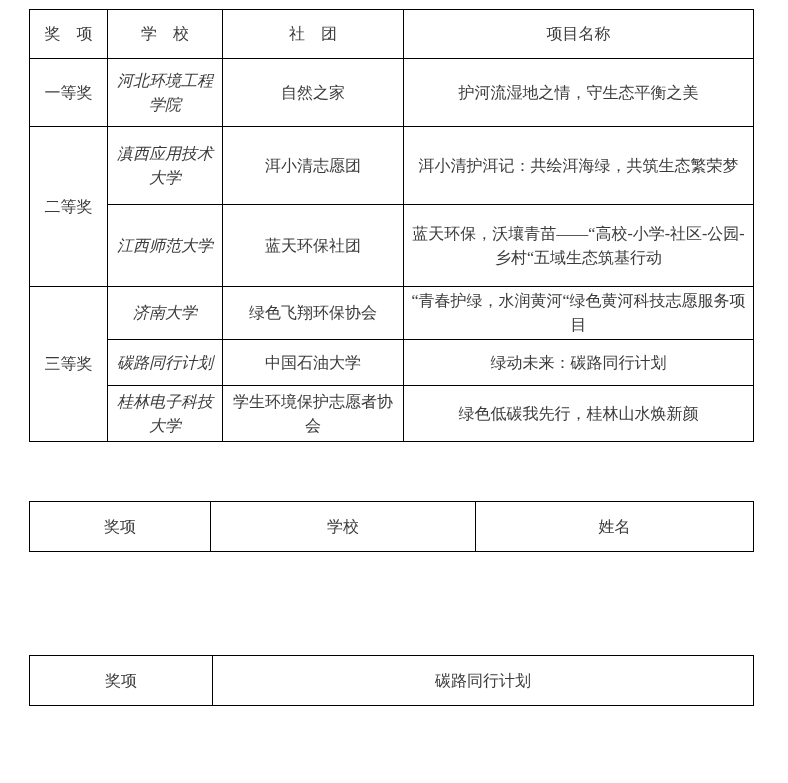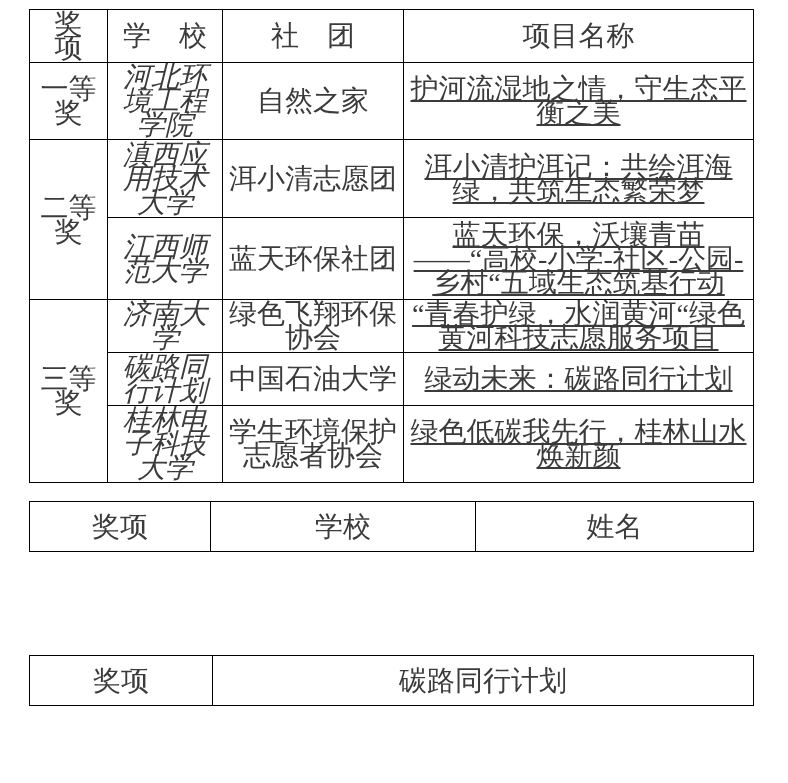--- a/index.html
+++ b/index.html
@@ -20,37 +20,37 @@
     width: 788px;
     height: 783px;
     background: #ffffff;
   }
   table.awards {
     position: absolute;
     left: 29px;
     border-collapse: collapse;
     table-layout: fixed;
     width: 724px;
-    font-size: 28px;
+    font-size: 16px;
     line-height: 24px;
     text-align: center;
     color: #3b3b3b;
   }
   table.awards td {
     border: 1px solid #000000;
     vertical-align: middle;
     padding: 2px 4px;
     word-break: break-all;
     overflow: hidden;
   }
   table.t1 { top: 9px; }
   table.t2 { top: 501px; }
   table.t3 { top: 655px; }
   td.school-col { padding: 2px 6px; font-style: italic; }
-  td.project-col { padding: 2px 2px; text-decoration: underline; }
+  td.project-col { padding: 2px 2px; }
 </style>
 </head>
 <body>
 
 <div class="doc">
 
   <table class="awards t1">
     <colgroup>
       <col style="width:78px">
       <col style="width:115px">

